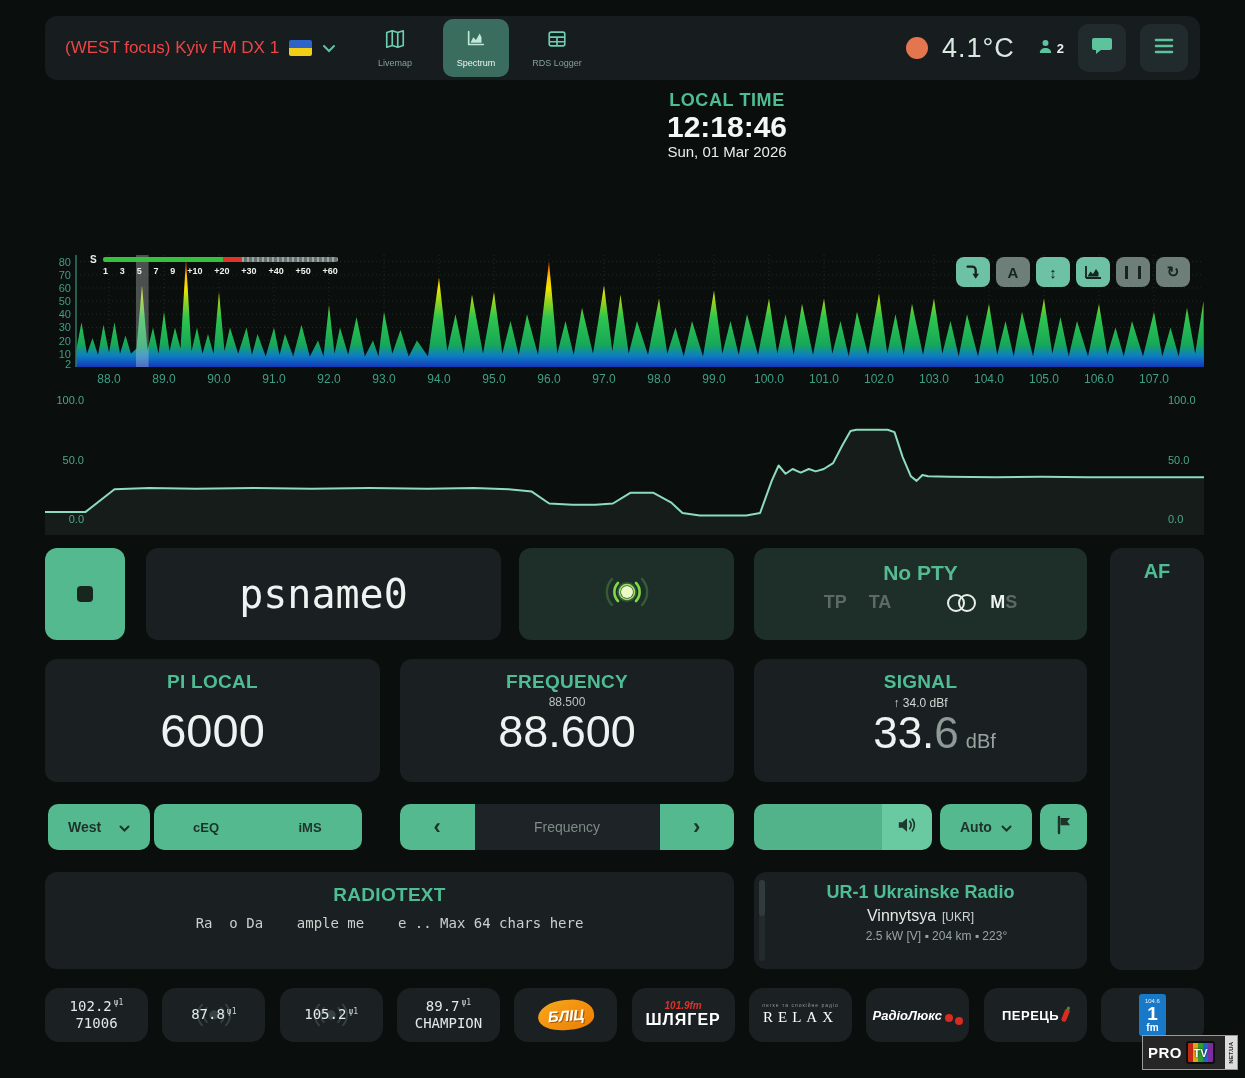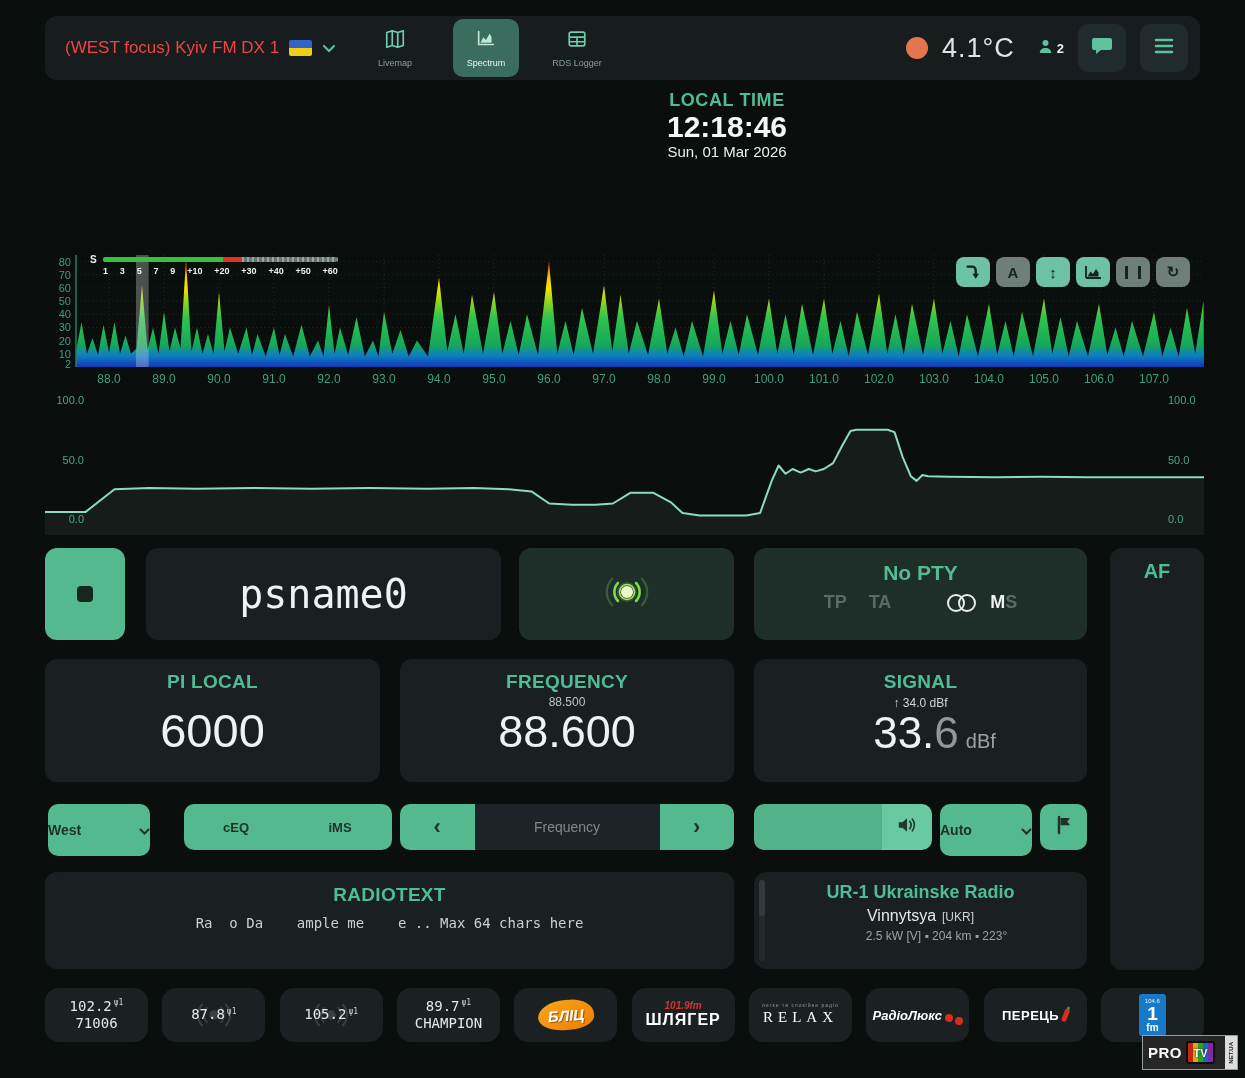--- a/index.html
+++ b/index.html
@@ -6,21 +6,21 @@
   .stage{position:relative;width:1245px;height:1078px;background:#0a0e0c;overflow:hidden;
          font-family:"Liberation Sans",sans-serif;color:#e6ecea;}
 
   
   .topbar{position:absolute;left:45px;top:16px;width:1155px;height:64px;background:#171d1f;
           border-radius:12px;display:flex;align-items:center;padding:0 8px 0 20px;box-sizing:border-box;}
   .station-select{display:flex;align-items:center;gap:10px;cursor:pointer;}
   .station-title{color:#ef4444;font-size:17px;white-space:nowrap;}
   .flag{width:23px;height:16px;border-radius:2px;overflow:hidden;display:inline-flex;flex-direction:column;}
   .flag .f-b{flex:1;background:#2e63c8}.flag .f-y{flex:1;background:#f2cf16}
-  .mainnav{display:flex;gap:25px;margin-left:26px;justify-content:center;}
+  .mainnav{display:flex;gap:15px;margin-left:26px;justify-content:center;}
   .nav-btn{width:66px;height:58px;border-radius:10px;display:flex;flex-direction:column;align-items:center;
            justify-content:center;gap:4px;cursor:pointer;}
   .nav-btn.active{background:#3b6d5e;}
   .nav-label{font-size:9px;color:#84a095;}
   .nav-btn.active .nav-label{color:#eef6f1;}
   .tb-right{margin-left:auto;display:flex;align-items:center;gap:14px;padding-right:4px;}
   .wdot{width:22px;height:22px;border-radius:50%;background:#e4764f;}
   .temp{font-size:27px;color:#d9e8e1;letter-spacing:1px;font-weight:400;}
   .users{display:flex;align-items:center;gap:3px;margin-left:8px;}
   .users .count{color:#eaf2ee;font-size:13px;font-weight:700;}
@@ -82,26 +82,26 @@
   .pi-value{font-size:47px;color:#eef3f2;margin-top:10px;}
   .freq-prev{font-size:12px;color:#b9c3bf;margin-top:2px;}
   .freq-value{font-size:45px;color:#eef3f2;margin-top:-3px;}
   .sig-peak{font-size:12px;color:#cfd8d4;margin-top:3px;}
   .sig-line{margin-top:-2px;padding-left:28px;}
   .sig-value{font-size:44px;color:#eef3f2;}
   .sig-dim{font-size:44px;color:#8f9a96;}
   .sig-unit{font-size:20px;color:#99a49f;margin-left:7px;}
 
   
-  .gsel{position:absolute;top:804px;height:52px;background:#54b98e;border-radius:10px;display:flex;
-        align-items:center;justify-content:space-between;padding:0 0;box-sizing:border-box;
+  .gsel{position:absolute;top:804px;height:46px;background:#54b98e;border-radius:10px;display:flex;
+        align-items:center;justify-content:space-between;padding:0 20px;box-sizing:border-box;
         color:#1e322a;font-size:14px;font-weight:600;cursor:pointer;}
   .sel-west{left:48px;width:102px;}
   .sel-auto{left:940px;width:92px;}
-  .toggle{position:absolute;left:184px;top:804px;width:208px;height:46px;background:#54b98e;border-radius:10px;
+  .toggle{position:absolute;left:154px;top:804px;width:208px;height:46px;background:#54b98e;border-radius:10px;
           display:flex;}
   .tog-half{flex:1;display:flex;align-items:center;justify-content:center;color:#1e322a;font-weight:700;
             font-size:13px;cursor:pointer;}
   .tuner{position:absolute;left:400px;top:804px;width:334px;height:46px;border-radius:10px;overflow:hidden;display:flex;}
   .t-btn{width:83px;background:#54b98e;display:flex;align-items:center;justify-content:center;color:#1e322a;
          font-size:22px;font-weight:700;cursor:pointer;}
   .t-input{flex:1;background:#1d2326;border:none;outline:none;text-align:center;color:#dfe7e3;font-size:14px;
            font-family:"Liberation Sans",sans-serif;}
   .t-input::placeholder{color:#7f8b87;}
   .volume{position:absolute;left:754px;top:804px;width:178px;height:46px;border-radius:10px;overflow:hidden;

